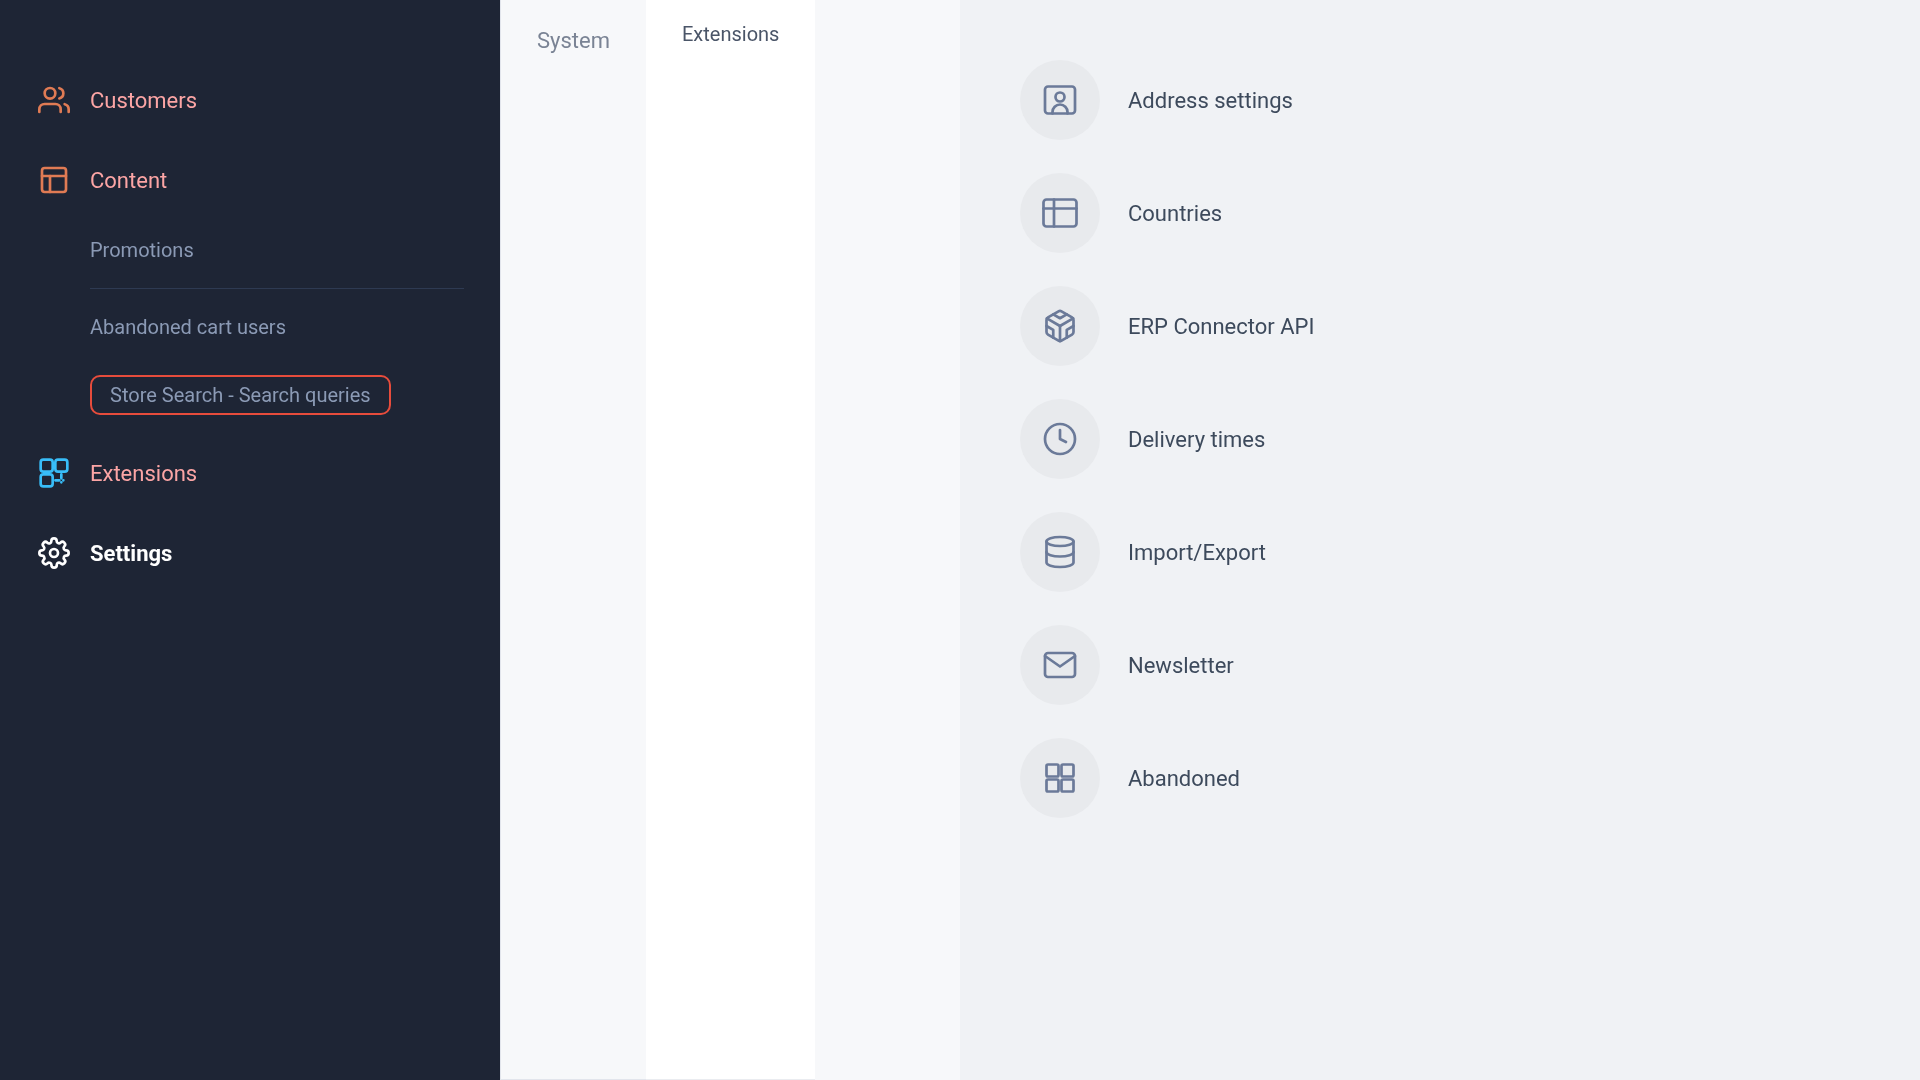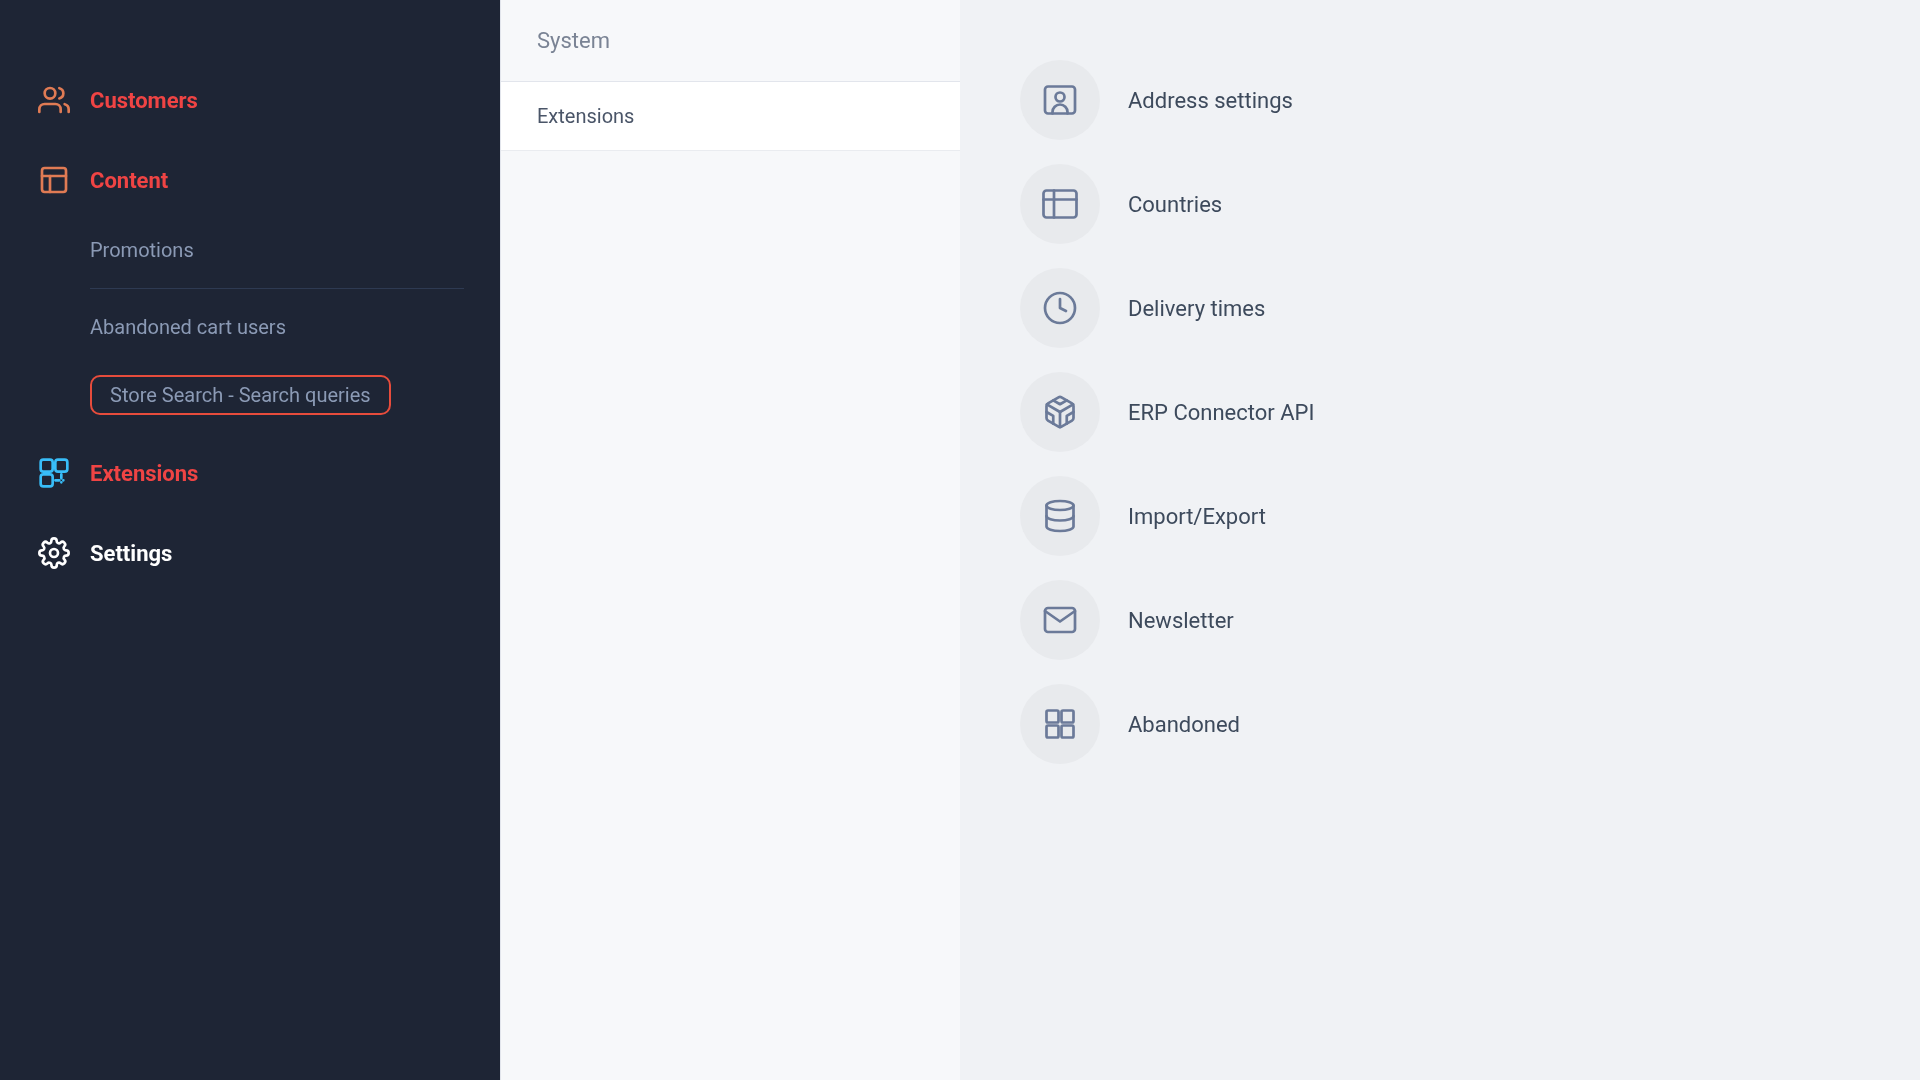--- a/index.html
+++ b/index.html
@@ -22,23 +22,23 @@
       flex-direction: column;
       padding-top: 60px;
     }
 
     .sidebar-item {
       display: flex;
       align-items: center;
       gap: 18px;
       padding: 22px 36px;
       cursor: pointer;
-      color: #ef4444;
+      color: #fca5a5;
       font-size: 22px;
-      font-weight: 700;
+      font-weight: 400;
       transition: background 0.15s;
     }
     .sidebar-item.active { color: #ffffff; font-weight: 700; }
 
     .sidebar-icon {
       width: 36px;
       height: 36px;
       display: flex;
       align-items: center;
       justify-content: center;
@@ -80,21 +80,21 @@
     }
 
     
     .middle-panel {
       width: 460px;
       min-width: 460px;
       background: #f7f8fa;
       height: 1080px;
       border-left: 1px solid #e2e5ec;
       display: flex;
-      flex-direction: column;
+      flex-direction: row;
     }
 
     .middle-header {
       padding: 28px 36px;
       font-size: 22px;
       color: #7a8394;
       background: #f7f8fa;
       border-bottom: 1px solid #e2e5ec;
     }
 
@@ -116,21 +116,21 @@
       display: flex;
       flex-direction: column;
       gap: 30px;
       overflow-y: auto;
     }
 
     
     .settings-grid {
       display: flex;
       flex-direction: column;
-      gap: 24px;
+      gap: 33px;
       padding-top: 20px;
     }
 
     .settings-item {
       display: flex;
       align-items: center;
       gap: 28px;
       cursor: pointer;
     }
 
@@ -251,44 +251,44 @@
           <line x1="1" y1="9" x2="23" y2="9"></line>
           <line x1="8" y1="3" x2="8" y2="21"></line>
         </svg>
       </div>
       <span class="settings-item-label">Countries</span>
     </div>
 
     <div class="settings-item">
       <div class="settings-icon-circle">
         <svg viewBox="0 0 24 24" fill="none" stroke="#6b7a99" stroke-width="1.8" stroke-linecap="round" stroke-linejoin="round">
-          <circle cx="12" cy="12" r="10"></circle>
-          <polyline points="12 6 12 12 16 14"></polyline>
-        </svg>
-      </div>
-      <span class="settings-item-label">Delivery times</span>
-    </div>
-
-    <div class="settings-item">
-      <div class="settings-icon-circle">
-        <svg viewBox="0 0 24 24" fill="none" stroke="#6b7a99" stroke-width="1.8" stroke-linecap="round" stroke-linejoin="round">
           <path d="M21 16V8a2 2 0 0 0-1-1.73l-7-4a2 2 0 0 0-2 0l-7 4A2 2 0 0 0 3 8v8a2 2 0 0 0 1 1.73l7 4a2 2 0 0 0 2 0l7-4A2 2 0 0 0 21 16z"></path>
           <polyline points="7.5 4.21 12 6.81 16.5 4.21"></polyline>
           <polyline points="7.5 19.79 7.5 14.6 3 12"></polyline>
           <polyline points="21 12 16.5 14.6 16.5 19.79"></polyline>
           <polyline points="3.27 6.96 12 12.01 20.73 6.96"></polyline>
           <line x1="12" y1="22.08" x2="12" y2="12"></line>
         </svg>
       </div>
       <span class="settings-item-label">ERP Connector API</span>
     </div>
 
     <div class="settings-item">
       <div class="settings-icon-circle">
         <svg viewBox="0 0 24 24" fill="none" stroke="#6b7a99" stroke-width="1.8" stroke-linecap="round" stroke-linejoin="round">
+          <circle cx="12" cy="12" r="10"></circle>
+          <polyline points="12 6 12 12 16 14"></polyline>
+        </svg>
+      </div>
+      <span class="settings-item-label">Delivery times</span>
+    </div>
+
+    <div class="settings-item">
+      <div class="settings-icon-circle">
+        <svg viewBox="0 0 24 24" fill="none" stroke="#6b7a99" stroke-width="1.8" stroke-linecap="round" stroke-linejoin="round">
           <ellipse cx="12" cy="5" rx="9" ry="3"></ellipse>
           <path d="M21 12c0 1.66-4 3-9 3s-9-1.34-9-3"></path>
           <path d="M3 5v14c0 1.66 4 3 9 3s9-1.34 9-3V5"></path>
         </svg>
       </div>
       <span class="settings-item-label">Import/Export</span>
     </div>
 
     <div class="settings-item">
       <div class="settings-icon-circle">

